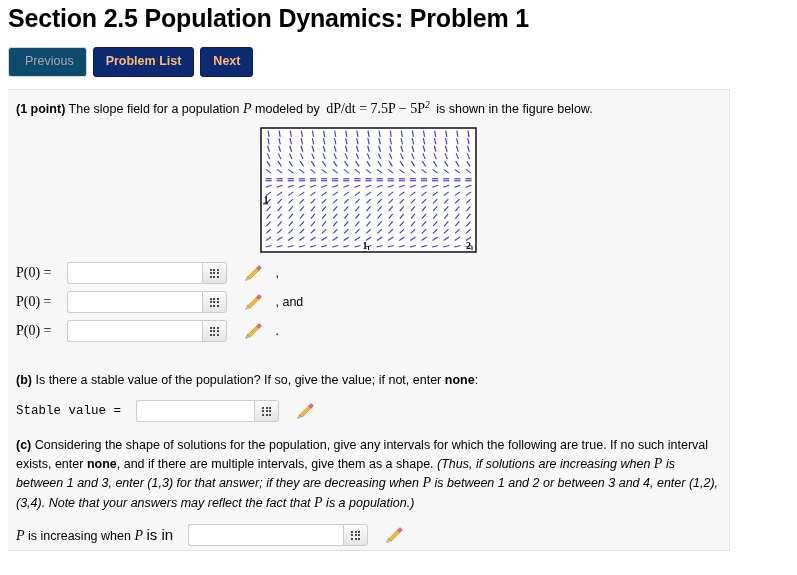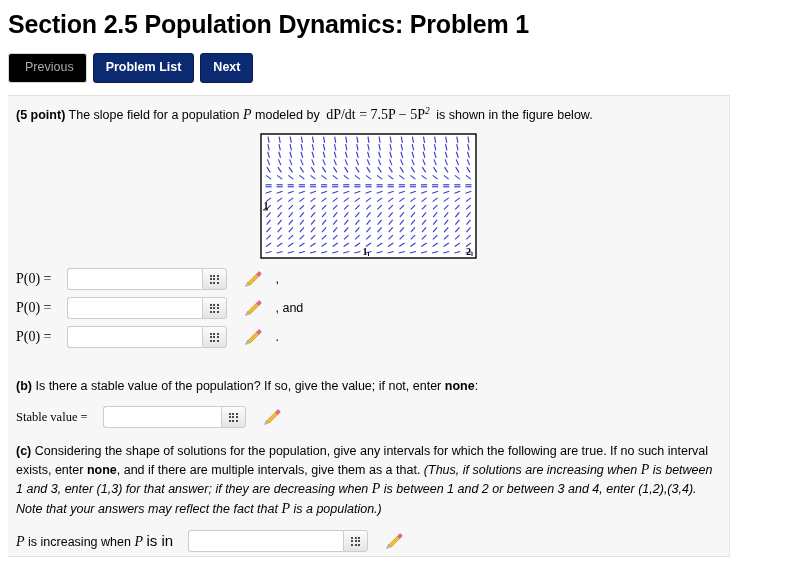--- a/index.html
+++ b/index.html
@@ -15,21 +15,21 @@
     color: #000000;
     overflow: hidden;
     position: relative;
   }
 
   .page-title {
     font-family: "Liberation Sans", sans-serif;
     font-size: 25px;
     font-weight: bold;
     color: #000000;
-    margin: 10px 0 0 8px;
+    margin: 4px 0 0 8px;
     letter-spacing: -0.2px;
   }
 
   .nav-bar {
     margin: 14px 0 0 8px;
     display: flex;
     align-items: flex-start;
     gap: 6px;
   }
   .btn {
@@ -37,29 +37,29 @@
     font-size: 12.5px;
     line-height: 1;
     padding: 7px 12px 8px 12px;
     border-radius: 3px;
     border: 1px solid transparent;
     cursor: pointer;
     display: inline-block;
     white-space: nowrap;
   }
   .btn-disabled {
-    background: #000000;
+    background: #0c4a6e;
     border-color: #d6d6d6;
     color: #a8a8a8;
     padding-left: 16px;
   }
   .btn-primary {
     background: #0b2a72;
     border-color: #09204f;
-    color: #ffffff;
+    color: #fdba74;
     font-weight: bold;
   }
 
   .content-panel {
     position: relative;
     margin: 12px 0 0 8px;
     width: 722px;
     background: #f7f7f7;
     border: 1px solid #e2e2e2;
     border-left: none;
@@ -123,21 +123,21 @@
     gap: 8px;
     height: 29px;
   }
   .ans-label {
     font-family: "Liberation Serif", serif;
     font-size: 14px;
     white-space: nowrap;
     padding-right: 7px;
   }
   .ans-label-sans {
-    font-family: Liberation Serif, serif;
+    font-family: Liberation Mono, monospace;
     font-size: 12.5px;
     white-space: nowrap;
     padding-right: 7px;
   }
 
   .input-group {
     display: inline-flex;
     align-items: stretch;
     height: 22px;
   }
@@ -199,21 +199,21 @@
 
 <div class="nav-bar">
   <span class="btn btn-disabled">Previous</span>
   <span class="btn btn-primary">Problem List</span>
   <span class="btn btn-primary">Next</span>
 </div>
 
 <div class="content-panel">
 
   <div class="intro">
-    <b>(5 point)</b>
+    <b>(1 point)</b>
     <span>The slope field for a population</span>
     <span class="mi">P</span>
     <span>modeled by</span>
     <span class="eqn"><span class="mn">dP/dt = 7.5P − 5P</span><sup class="msup">2</sup></span>
     <span>is shown in the figure below.</span>
   </div>
 
   <div class="figure-wrap">
     <div class="figure-box">
       <svg id="slopefield" width="217" height="126" viewBox="0 0 217 126">
@@ -673,21 +673,21 @@
         <path d="M6.2 16.3 L16 6.5 L18.5 9 L8.7 18.8 Z" fill="#f7c244" stroke="#b98a12" stroke-width="0.8"></path>
         <path d="M7.4 17.5 L17.2 7.7" stroke="#e8a91f" stroke-width="0.8" fill="none"></path>
         <path d="M16 6.5 L18 4.5 A2 2 0 0 1 20.5 7 L18.5 9 Z" fill="#f06a8a" stroke="#c04063" stroke-width="0.8"></path>
       </svg>
     </span>
   </div>
 
   <div class="qsection" style="margin-top:11px;">
     <b>(c)</b>
     <span>Considering the shape of solutions for the population, give any intervals for which the following are true. If no such interval exists, enter</span>
-    <b>none</b><span>, and if there are multiple intervals, give them as a that.</span>
+    <b>none</b><span>, and if there are multiple intervals, give them as a shape.</span>
     <i>(Thus, if solutions are increasing when</i>
     <span class="mi">P</span>
     <i>is between 1 and 3, enter (1,3) for that answer; if they are decreasing when</i>
     <span class="mi">P</span>
     <i>is between 1 and 2 or between 3 and 4, enter (1,2),(3,4). Note that your answers may reflect the fact that</i>
     <span class="mi">P</span>
     <i>is a population.)</i>
   </div>
 
   <div class="ans-row" style="margin-top:9px;">

